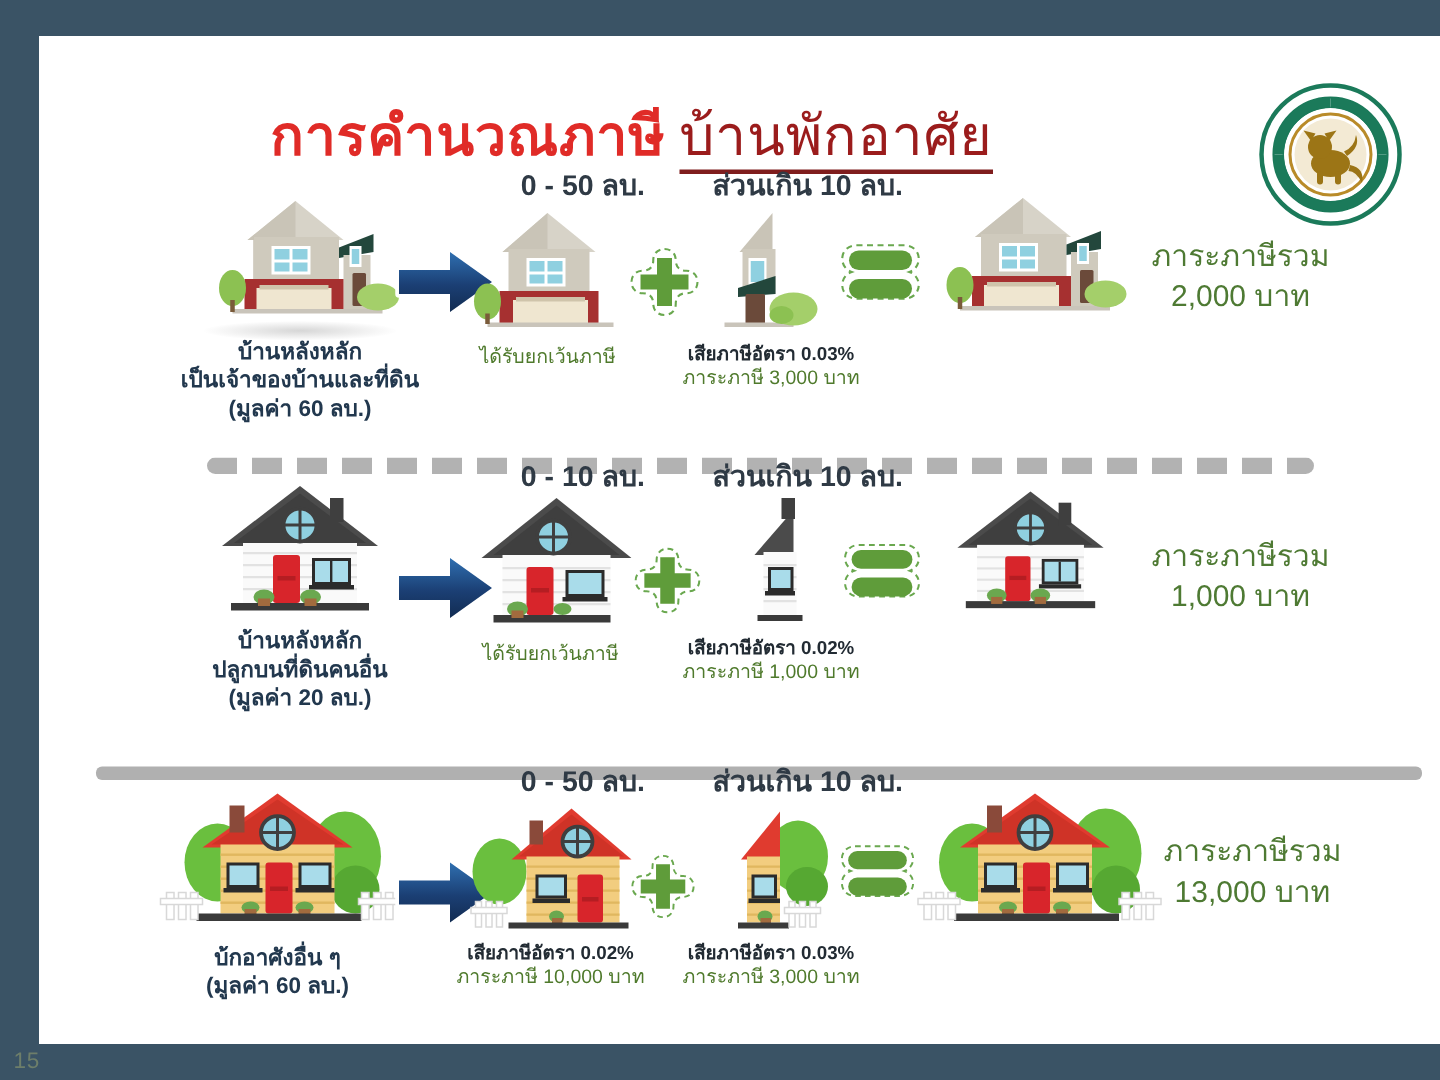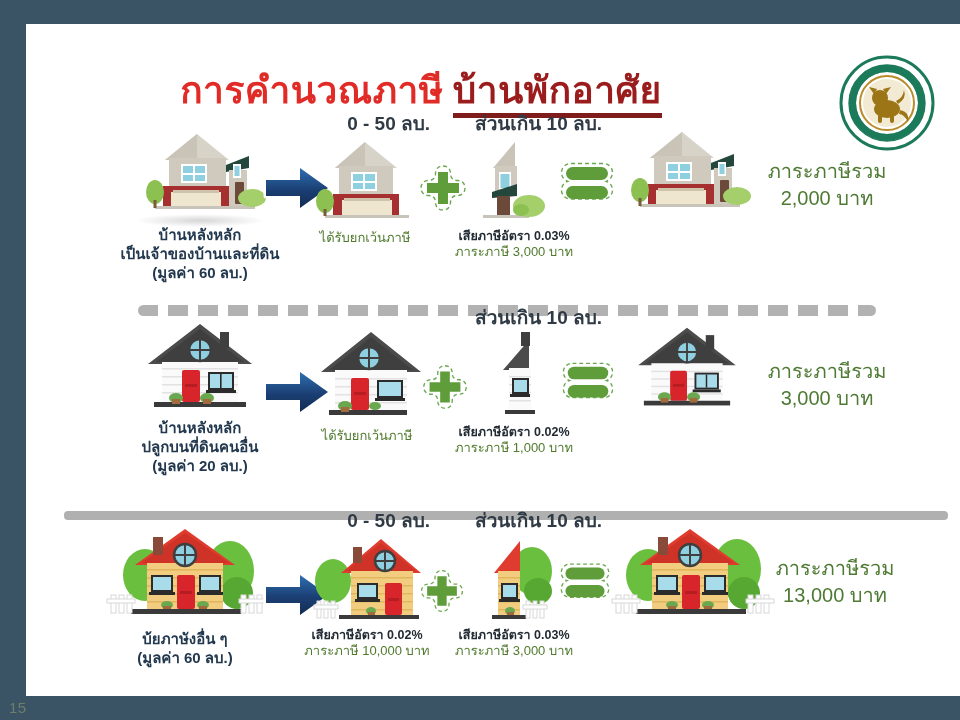--- a/index.html
+++ b/index.html
@@ -54,24 +54,24 @@
     white-space: nowrap;
   }
   .title-a {
     font-size: 37px;
     font-weight: bold;
     color: #e02b27;
     letter-spacing: .5px;
   }
   .title-b {
     font-size: 37px;
-    font-weight: bold;
+    font-weight: normal;
     color: #9b1c1c;
     letter-spacing: .5px;
-    border-bottom: 5px solid #7f1d1d;
+    border-bottom: 3px solid #7f1d1d;
     padding-bottom: 2px;
     margin-left: 9px;
   }
 
   
   #logo {
     position: absolute;
     left: 812px;
     top: 30px;
     width: 98px;
@@ -355,20 +355,21 @@
     </div>
 
     <div class="cell" style="left:722px; top:58px; width:210px;">
       <div class="total">ภาระภาษีรวม</div>
       <div class="total">2,000 บาท</div>
     </div>
   </div>
 
   <div class="row" id="row-2">
 
+    <div class="bracket-label" style="left:300px; top:2px; width:130px;">0 - 10 ลบ.</div>
     <div class="bracket-label" style="left:432px; top:2px; width:170px;">ส่วนเกิน 10 ลบ.</div>
 
     <div class="cell" style="left:110px; top:14px; width:180px;">
       <div class="house" style="height:104px;">
         <svg width="160" height="104" viewBox="0 0 160 104" style="display:block;margin:0 auto;">
           <polygon points="28,50 80,10 132,50" fill="#4b4b4b"></polygon>
           <polygon points="36,48 80,15 124,48" fill="#3f3f3f"></polygon>
           <rect x="100" y="18" width="9" height="16" fill="#3f3f3f"></rect>
           <rect x="42" y="48" width="76" height="40" fill="#fafafa"></rect>
           <rect x="42" y="54" width="76" height="1.5" fill="#e2e2e2"></rect>
@@ -495,21 +496,21 @@
           <ellipse cx="56" cy="84" rx="7" ry="5" fill="#6aa84f"></ellipse>
           <ellipse cx="87" cy="84" rx="7" ry="5" fill="#6aa84f"></ellipse>
           <rect x="52" y="85" width="8" height="5" fill="#a26b3e"></rect>
           <rect x="83" y="85" width="8" height="5" fill="#a26b3e"></rect>
         </svg>
       </div>
     </div>
 
     <div class="cell" style="left:722px; top:58px; width:210px;">
       <div class="total">ภาระภาษีรวม</div>
-      <div class="total">3,000 บาท</div>
+      <div class="total">1,000 บาท</div>
     </div>
   </div>
 
   <div class="row" id="row-3">
 
     <div class="bracket-label" style="left:300px; top:2px; width:130px;">0 - 50 ลบ.</div>
     <div class="bracket-label" style="left:432px; top:2px; width:170px;">ส่วนเกิน 10 ลบ.</div>
 
     <div class="cell" style="left:90px; top:16px; width:190px;">
       <div class="house" style="height:110px;">
@@ -546,21 +547,21 @@
               <rect x="24" y="76" width="5" height="18"></rect>
             <rect x="32" y="76" width="5" height="18"></rect>
               <rect x="12" y="80" width="28" height="4"></rect>
             <rect x="146" y="76" width="5" height="18"></rect>
               <rect x="154" y="76" width="5" height="18"></rect>
             <rect x="162" y="76" width="5" height="18"></rect>
               <rect x="144" y="80" width="28" height="4"></rect>
           </g>
         </svg>
       </div>
-      <div class="cap">บ้ยภาษังอื่น ๆ</div>
+      <div class="cap">บ้กอาศังอื่น ๆ</div>
       <div class="cap">(มูลค่า 60 ลบ.)</div>
     </div>
 
     <div class="arrow" style="left:258px; top:62px;">
       <svg width="78" height="60" viewBox="0 0 78 60">
         <path d="M8,22 L42,22 L42,10 L70,30 L42,50 L42,38 L8,38 Z" fill="#1c3f73" stroke="#ffffff" stroke-width="5" stroke-linejoin="round"></path>
         <path d="M8,22 L42,22 L42,10 L70,30 L42,50 L42,38 L8,38 Z" fill="url(#ag3)"></path>
         <defs>
           <linearGradient id="ag3" x1="0" y1="0" x2="0" y2="1">
             <stop offset="0%" stop-color="#2f6fb0"></stop>

